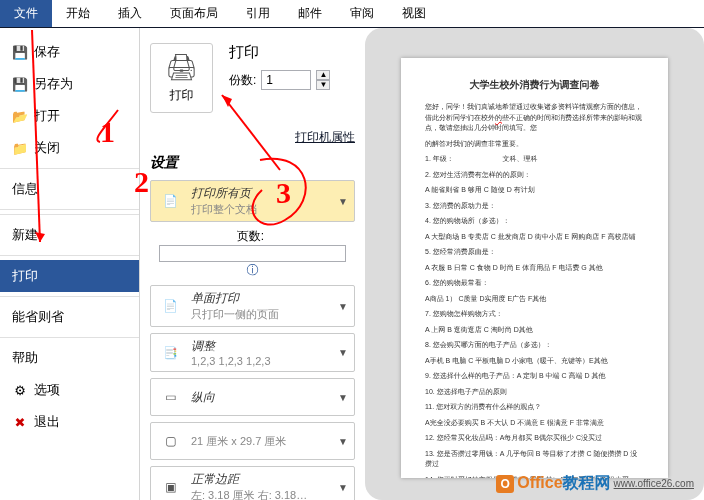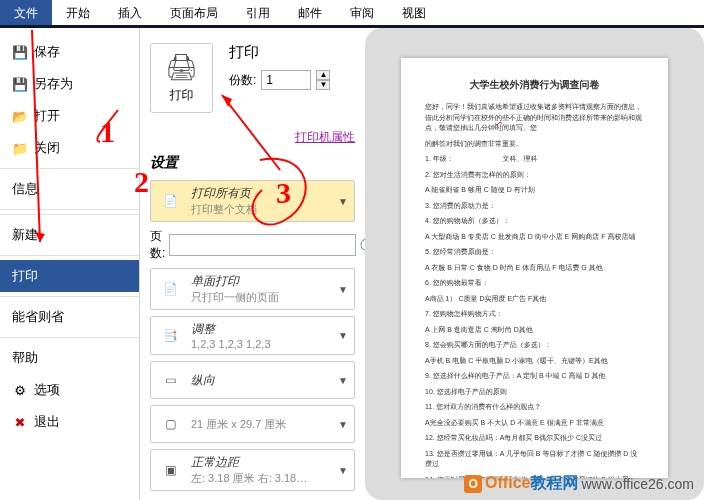--- a/index.html
+++ b/index.html
@@ -1,18 +1,18 @@
 <!DOCTYPE html>
 <html><head>
   <meta charset="utf-8">
   <style>
     * { margin: 0; padding: 0; box-sizing: border-box; font-family: "Microsoft YaHei", sans-serif; }
     body { width: 704px; height: 500px; background: #fff; overflow: hidden; position: relative; }
     
-    .ribbon-tabs { display: flex; background: #fff; border-bottom: 3px solid #0f172a; height: 28px; font-size: 12px; }
+    .ribbon-tabs { display: flex; background: #fff; border-bottom: 1px solid #0f172a; height: 28px; font-size: 12px; }
     .tab { padding: 5px 14px; cursor: pointer; }
     .tab.active { background: #2b579a; color: #fff; }
     
     .main { display: flex; height: 472px; }
     
     .sidebar { width: 140px; background: #fff; border-right: 1px solid #d4d4d4; padding-top: 8px; font-size: 13px; }
     .side-item { padding: 7px 12px; display: flex; align-items: center; gap: 6px; cursor: pointer; }
     .side-item.active { background: #2b579a; color: #fff; }
     .side-item .ic { width: 16px; height: 16px; display: inline-flex; align-items: center; justify-content: center; }
     .side-divider { border-bottom: 1px solid #e0e0e0; margin: 4px 0; }
@@ -20,50 +20,50 @@
     .middle { width: 225px; padding: 15px 10px; background: #fff; font-size: 12px; }
     .pr-header { display: flex; align-items: flex-start; }
     .pr-btn-box { border: 1px solid #ccc; border-radius: 3px; text-align: center; padding: 8px 14px; }
     .pr-btn-box .ic { font-size: 26px; color: #555; display:block; margin-bottom:4px;}
     .pr-copies { margin-left: 16px; }
     .pr-copies .title { font-size: 15px; margin-bottom: 8px; }
     .copy-row { display: flex; align-items: center; gap: 5px; }
     .copy-row input { width: 50px; height: 20px; border: 1px solid #abadb3; padding: 0 4px; font-size: 12px; }
     .spinner { display: flex; flex-direction: column; }
     .spinner span { font-size: 8px; line-height: 8px; border: 1px solid #abadb3; width: 14px; text-align: center; cursor: pointer; background:#f0f0f0;}
-    .printer-link { color: #a21caf; text-decoration: underline; text-align: right; font-size: 12px; margin: 16px 0 8px; cursor: pointer; }
+    .printer-link { color: #0f172a; text-decoration: underline; text-align: right; font-size: 12px; margin: 16px 0 8px; cursor: pointer; }
     .section-label { font-size: 14px; margin-bottom: 8px; font-weight: bold; font-style: italic; }
     
     .setting-block { display: flex; align-items: center; border: 1px solid #c9caca; border-radius: 2px; padding: 4px 6px; margin-bottom: 6px; cursor: pointer; background:#fff; }
     .setting-block.highlight { background: #fdeeb3; }
     .sb-icon { width: 28px; height: 28px; margin-right: 6px; display:flex; align-items:center; justify-content:center; color:#555;}
     .sb-text { flex: 1; }
     .sb-text .t1 { font-size: 12px; color: #333; font-style: italic; }
     .sb-text .t2 { font-size: 11px; color: #888; }
     .sb-arrow { font-size: 10px; color: #555; }
     
-    .page-row { display: flex; align-items: center; margin-bottom: 6px; }
+    .page-row { display: flex; align-items: center; margin-bottom: 6px; flex-direction: column; }
     .page-row span { font-size: 12px; margin-right: 4px; }
     .page-row input { flex: 1; height: 22px; border: 1px solid #abadb3; padding: 0 4px; }
     .info-ic { margin-left: 4px; color:#2b579a; font-size:13px;}
     
     .preview { flex: 1; background: #dcdcdc; padding: 30px 36px 0; overflow: hidden; border-radius: 17px; }
     .sheet { background: #fff; box-shadow: 0 0 4px rgba(0,0,0,0.3); padding: 20px 24px; font-size: 7px; color: #333; height: 420px; overflow:hidden;}
     .sheet .title { text-align: center; font-size: 10px; font-weight: bold; margin-bottom: 10px; }
     .sheet p { margin-bottom: 5px; line-height: 1.5; }
     .sheet .u { text-decoration: underline wavy red; }
     
     .annot { position: absolute; pointer-events: none; }
     .arrow-red { stroke: #ff0000; stroke-width: 2; fill: none; }
     .num-red { color: #ff0000; font-size: 30px; font-weight: bold; font-family: cursive; position: absolute; }
     
     .watermark { position: absolute; bottom: 6px; right: 10px; font-size: 16px; font-weight: bold; display:flex; align-items:center; gap:3px;}
     .watermark .o { color: #e77c22; }
     .watermark .t { color: #1b73b7; }
-    .watermark .sub { font-size: 14px; color: #555; font-weight: normal; }
+    .watermark .sub { font-size: 10px; color: #555; font-weight: normal; text-decoration: underline; }
     .wm-logo { width:18px; height:18px; background:#e77c22; border-radius:3px; color:#fff; display:inline-flex; align-items:center; justify-content:center; font-size:12px;}
   </style>
 </head>
 <body>
 
 <div class="ribbon-tabs">
   <div class="tab active">文件</div>
   <div class="tab">开始</div>
   <div class="tab">插入</div>
   <div class="tab">页面布局</div>

